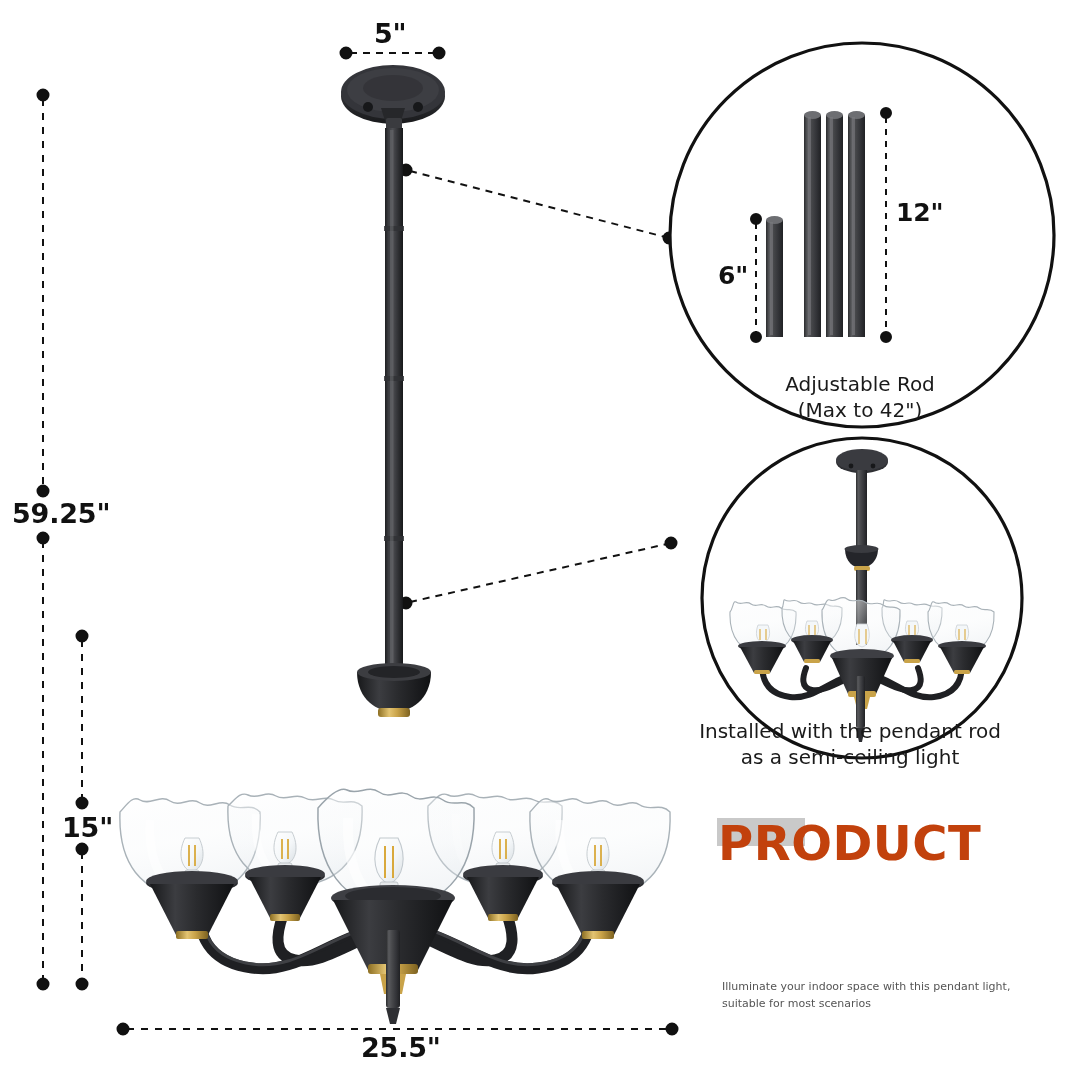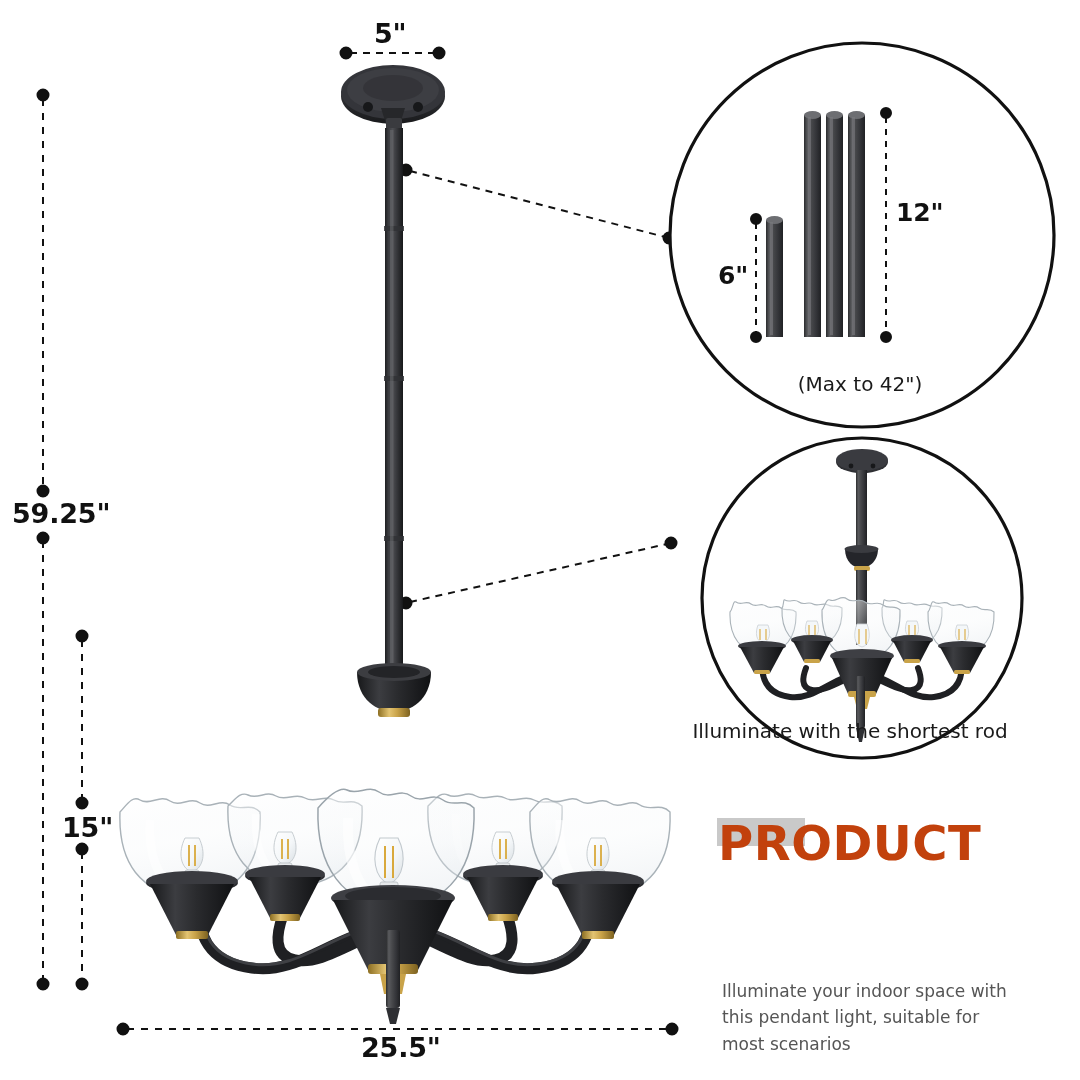--- a/index.html
+++ b/index.html
@@ -52,21 +52,21 @@
     font-size:48px;
     line-height:1.17;
     color:#c2410c;
     letter-spacing:0.5px;
     position:relative;
     z-index:2;
   }
   #desc{
     position:absolute;left:722px;top:978px;width:290px;
     font-family:"DejaVu Sans","Liberation Sans",sans-serif;
-    font-size:17px;
+    font-size:11px;
     line-height:1.55;
     color:#555555;
   }
 </style>
 </head>
 <body>
 
 <div id="stage">
 
   <svg width="1080" height="1080" viewBox="0 0 1080 1080">
@@ -447,25 +447,27 @@
 
   <div class="dimtext" id="lbl-15">15"</div>
 
   <div class="dimtext" id="lbl-255">25.5"</div>
 
   <div class="dimtext" id="lbl-6">6"</div>
 
   <div class="dimtext" id="lbl-12">12"</div>
 
   <div class="callout-caption" id="cap-rod">
+    <div>Adjustable Rod</div>
     <div>(Max to 42")</div>
   </div>
 
   <div class="callout-caption" id="cap-semi">
-    <div>Illuminate with the shortest rod</div>
+    <div>Installed with the pendant rod</div>
+    <div>as a semi-ceiling light</div>
   </div>
 
   <div id="accent-box"></div>
 
   <div id="title-block">
     <div class="title-line">PRODUCT</div>
   </div>
 
   <div id="desc">Illuminate your indoor space with this pendant light, suitable for most scenarios</div>
 

